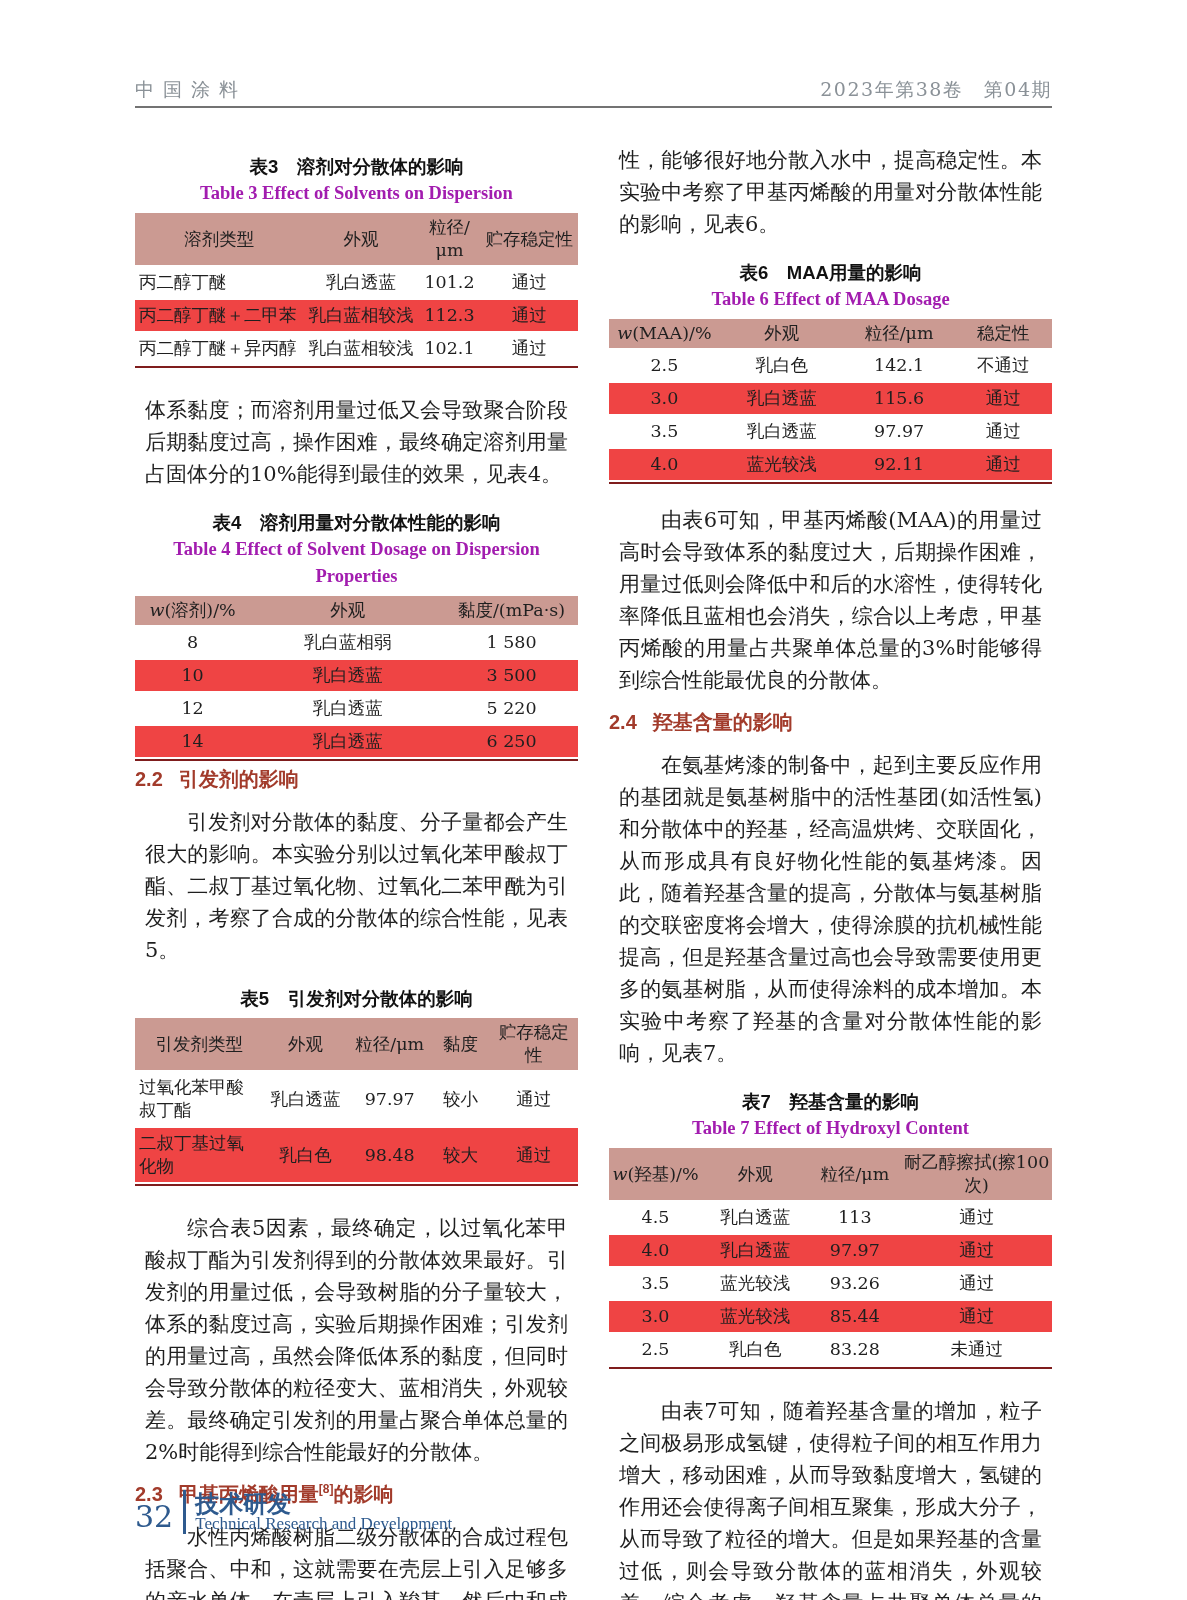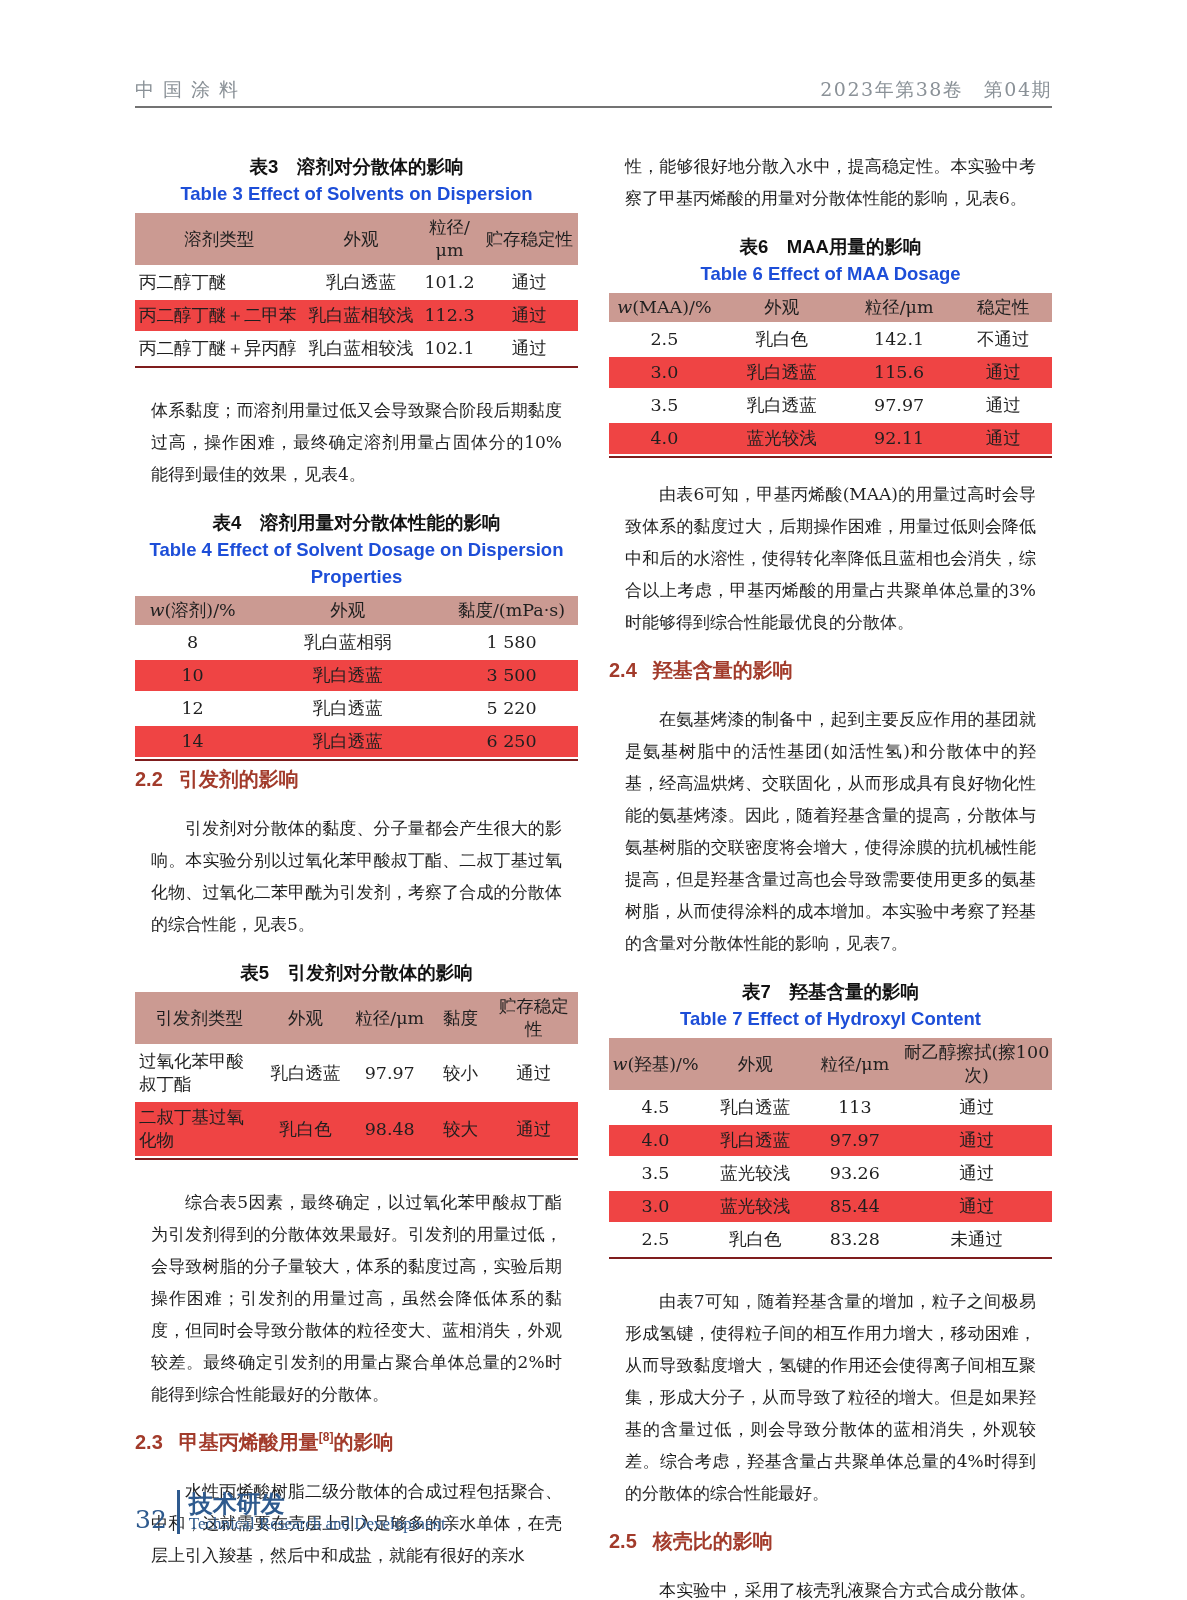--- a/index.html
+++ b/index.html
@@ -16,38 +16,38 @@
     border-bottom:2px solid #737373; padding-bottom:6px;
     color:#8a9197; font-size:19px; line-height:22px;
   }
   .journal { letter-spacing:9px; }
   .issue   { letter-spacing:1.5px; }
 
   
   .columns { display:flex; gap:31px; margin-top:26px; }
   .col { width:443px; }
 
-  p { margin:16px; font-size:17px; line-height:32px; text-align:justify; text-indent:2em; }
+  p { margin:10px; font-size:21px; line-height:32px; text-align:justify; text-indent:2em; }
   p.no-indent { text-indent:0; }
   .mt-sm { margin-top:12px; } .mt-md { margin-top:20px; } .mt-lg { margin-top:26px; }
 
   .sec-h {
     display:flex; align-items:baseline;
     color:#a23b2b; font-family:"Liberation Sans","DejaVu Sans",sans-serif;
     font-weight:bold; font-size:20px; line-height:33px; margin-top:2px;
   }
   .sec-h .num { margin-right:16px;text-align:right; }
   .sec-h sup { font-size:12px; line-height:0; }
 
   
   .tbl-cap { text-align:center; margin-top:20px; }
   .cap-cn { font-family:"Liberation Sans","DejaVu Sans",sans-serif; font-weight:bold;
             font-size:18.5px; line-height:26px; color:#111; }
-  .cap-en { font-family:Liberation Sans, sans-serif; font-weight:bold;
-            font-size:18.5px; line-height:27px; color:#1d4ed8; }
+  .cap-en { font-family:Liberation Serif, serif; font-weight:bold;
+            font-size:18.5px; line-height:27px; color:#a21caf; }
 
   table {
     width:100%; border-collapse:separate; border-spacing:0 2px;
     font-size:17.5px; margin-top:4px; border-bottom:2px solid #7f1d1d;
   }
   th { background:#cb9a92; font-weight:normal; padding:3px 2px; line-height:23px; text-align:center; }
   td { padding:4px 2px; line-height:23px; text-align:center; }
   tr.alt td { background:#ef4444; }
   table.t3 td.l, table.t5 td.l { text-align:left; padding-left:4px; }
   .vit { font-style:italic; }
@@ -58,21 +58,21 @@
   .t4 col:nth-child(1){width:26%} .t4 col:nth-child(2){width:44%} .t4 col:nth-child(3){width:30%}
   .t5 col:nth-child(1){width:29%} .t5 col:nth-child(2){width:19%}
   .t5 col:nth-child(3){width:19%} .t5 col:nth-child(4){width:13%} .t5 col:nth-child(5){width:20%}
   .t6 col:nth-child(1){width:25%} .t6 col:nth-child(2){width:28%}
   .t6 col:nth-child(3){width:25%} .t6 col:nth-child(4){width:22%}
   .t7 col:nth-child(1){width:21%} .t7 col:nth-child(2){width:24%}
   .t7 col:nth-child(3){width:21%} .t7 col:nth-child(4){width:34%}
 
   
   .footer { position:absolute; left:135px; top:1490px; display:flex; align-items:center; color:#2e5a8e; }
-  .page-num { font-size:25px; font-family:"DejaVu Serif","Liberation Serif",serif; align-self:flex-end; margin-right:10px; }
+  .page-num { font-size:30px; font-family:"DejaVu Serif","Liberation Serif",serif; align-self:flex-end; margin-right:10px; }
   .footer-bar { width:3px; height:44px; background:#2e5a8e; margin-right:9px; }
   .dept-cn { display:block; font-family:"Liberation Sans","DejaVu Sans",sans-serif;
              font-weight:bold; font-size:24px; line-height:23px; }
   .dept-en { display:block; font-family:Liberation Serif, serif;
              font-size:17px; line-height:17px; }
 </style>
 </head>
 <body>
 
 <div class="page">

